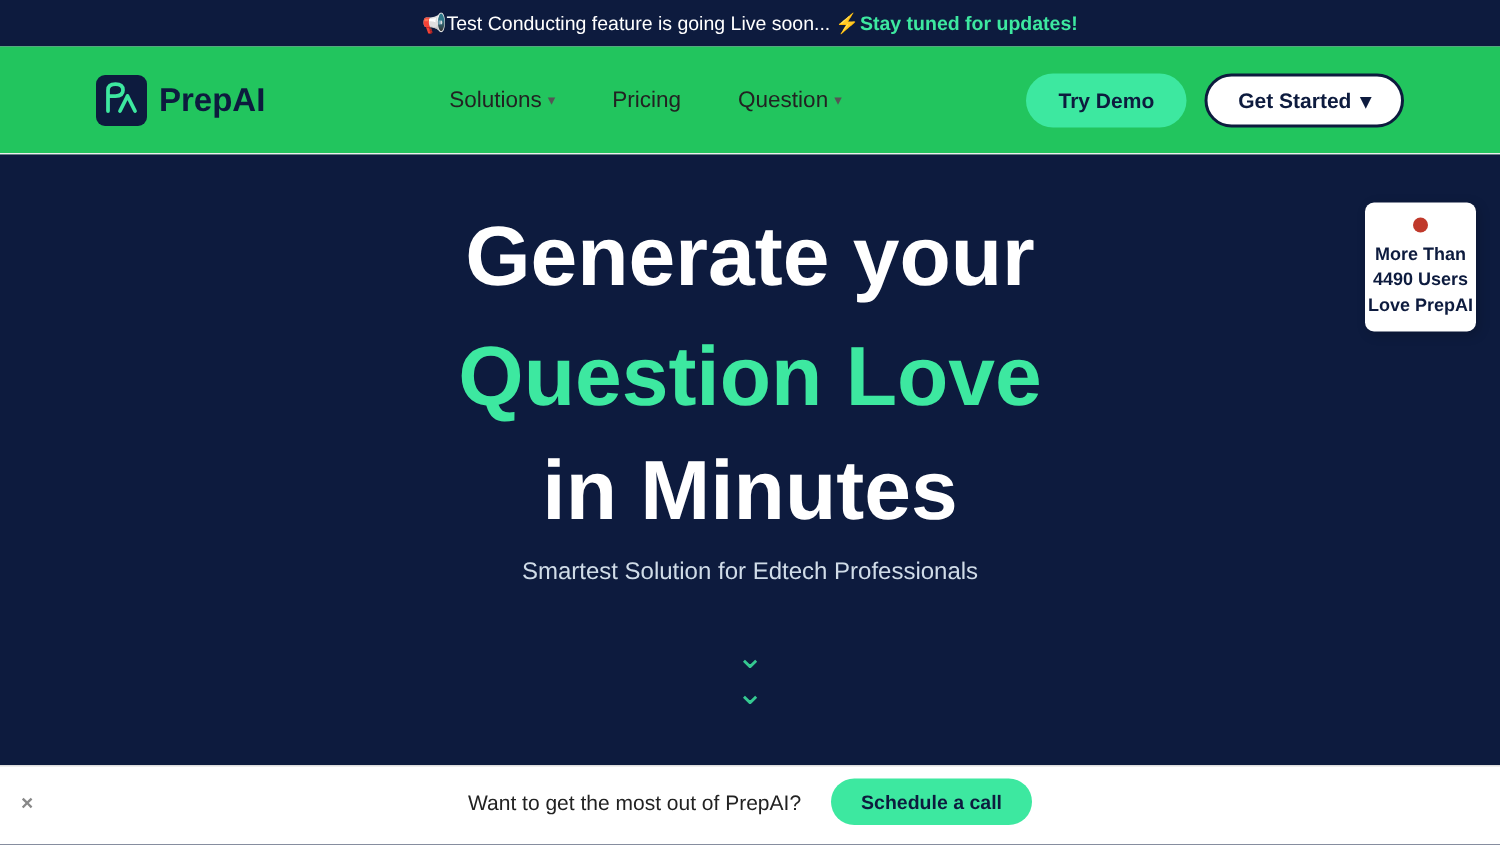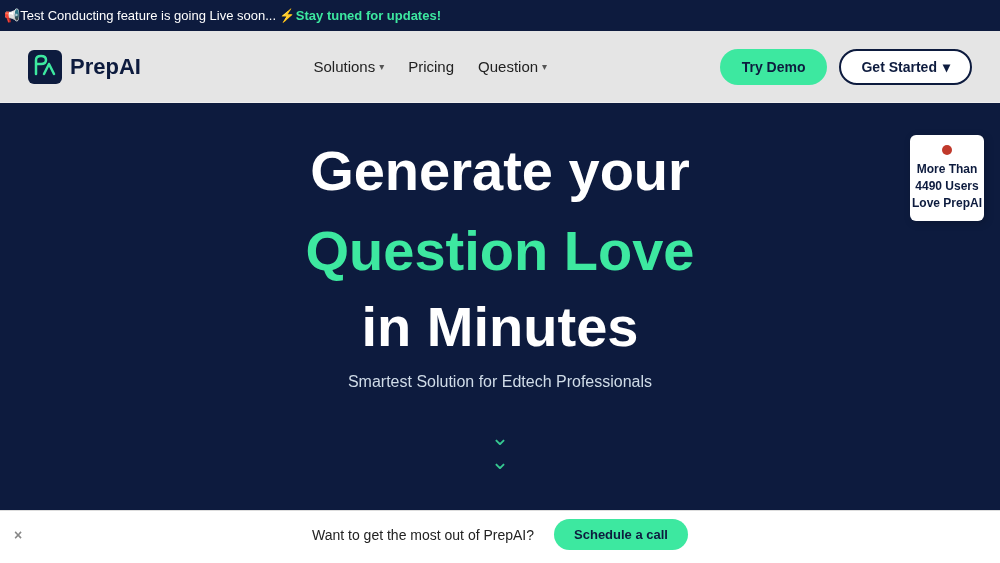--- a/index.html
+++ b/index.html
@@ -2,57 +2,57 @@
 <html><head>
   <meta charset="utf-8">
   <style>
     * { margin: 0; padding: 0; box-sizing: border-box; }
     body { width: 1000px; height: 563px; overflow: hidden; font-family: 'Segoe UI', Arial, sans-serif; }
 
     
     #announcement-bar {
       background: #0d1b3e;
       color: #fff;
-      text-align: left;
-      padding: 8px 4px;
+      text-align: center;
+      padding: 8px 31px;
       font-size: 13px;
       width: 100%;
     }
     #announcement-bar .highlight {
       color: #3de8a0;
       font-weight: 600;
     }
 
     
     #header {
-      background: #e5e5e5;
+      background: #22c55e;
       display: flex;
       align-items: center;
       justify-content: space-between;
-      padding: 12px 28px;
+      padding: 12px 64px;
       border-bottom: 1px solid #eee;
       height: 72px;
     }
     #logo {
       display: flex;
       align-items: center;
       gap: 8px;
       font-size: 22px;
       font-weight: 700;
       color: #0d1b3e;
       text-decoration: none;
     }
     .logo-icon {
       width: 34px;
       height: 34px;
     }
     #nav {
       display: flex;
       align-items: flex-end;
-      gap: 24px;
+      gap: 38px;
     }
     .nav-item {
       display: flex;
       align-items: center;
       gap: 4px;
       font-size: 15px;
       color: #222;
       cursor: pointer;
       font-weight: 500;
     }

